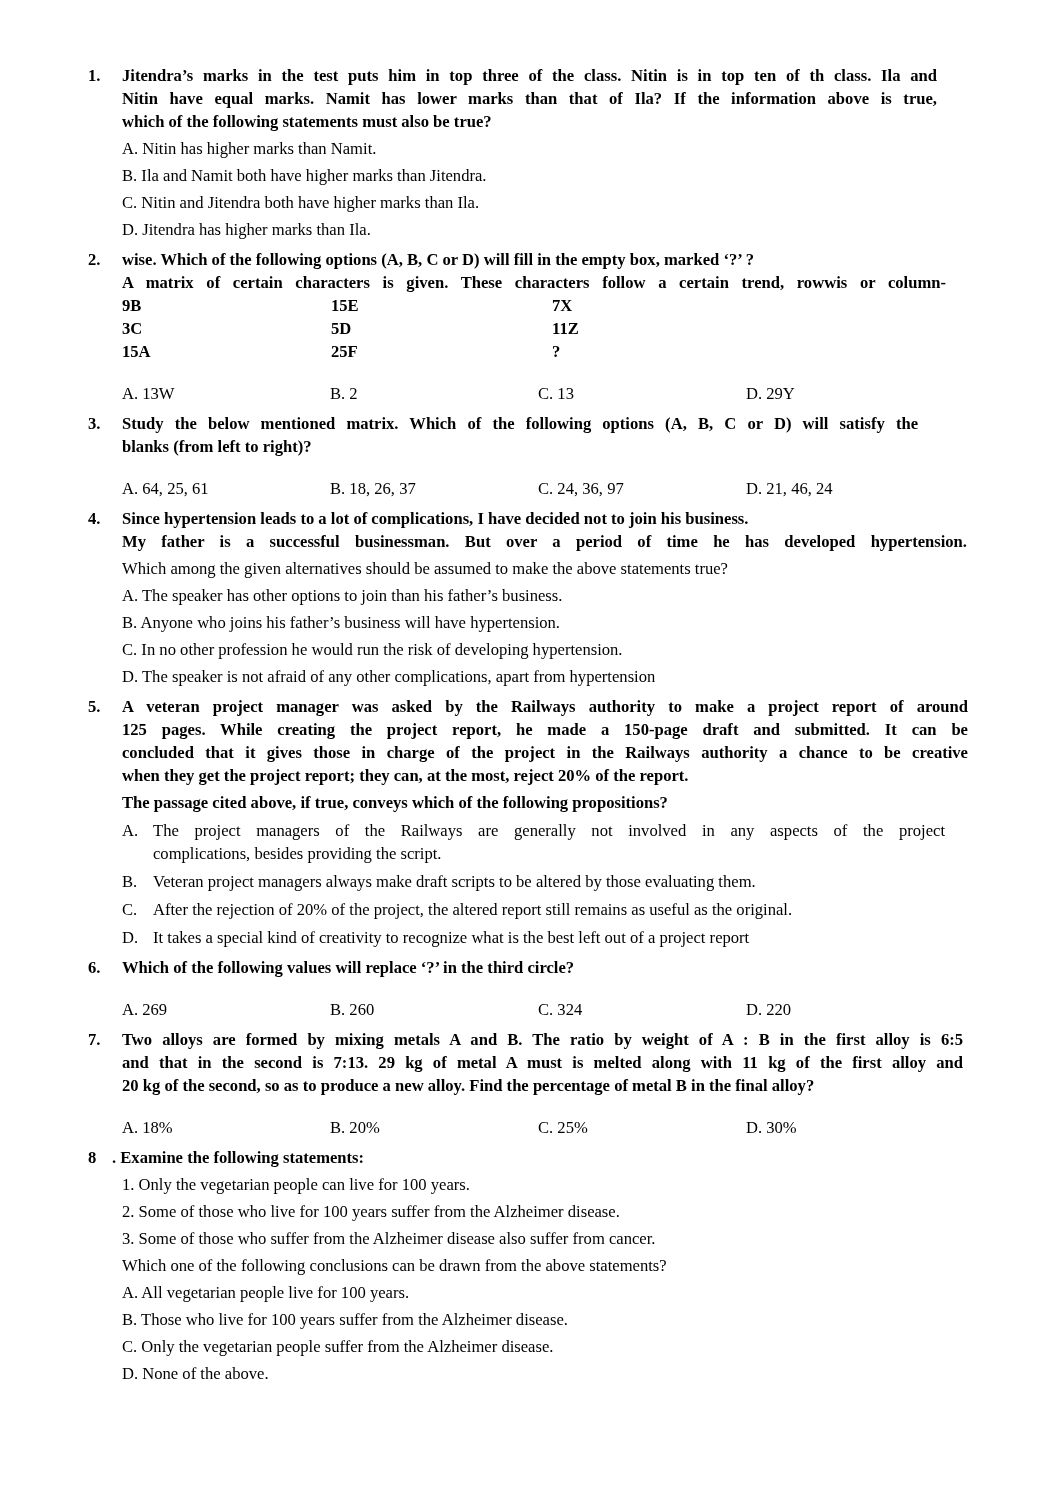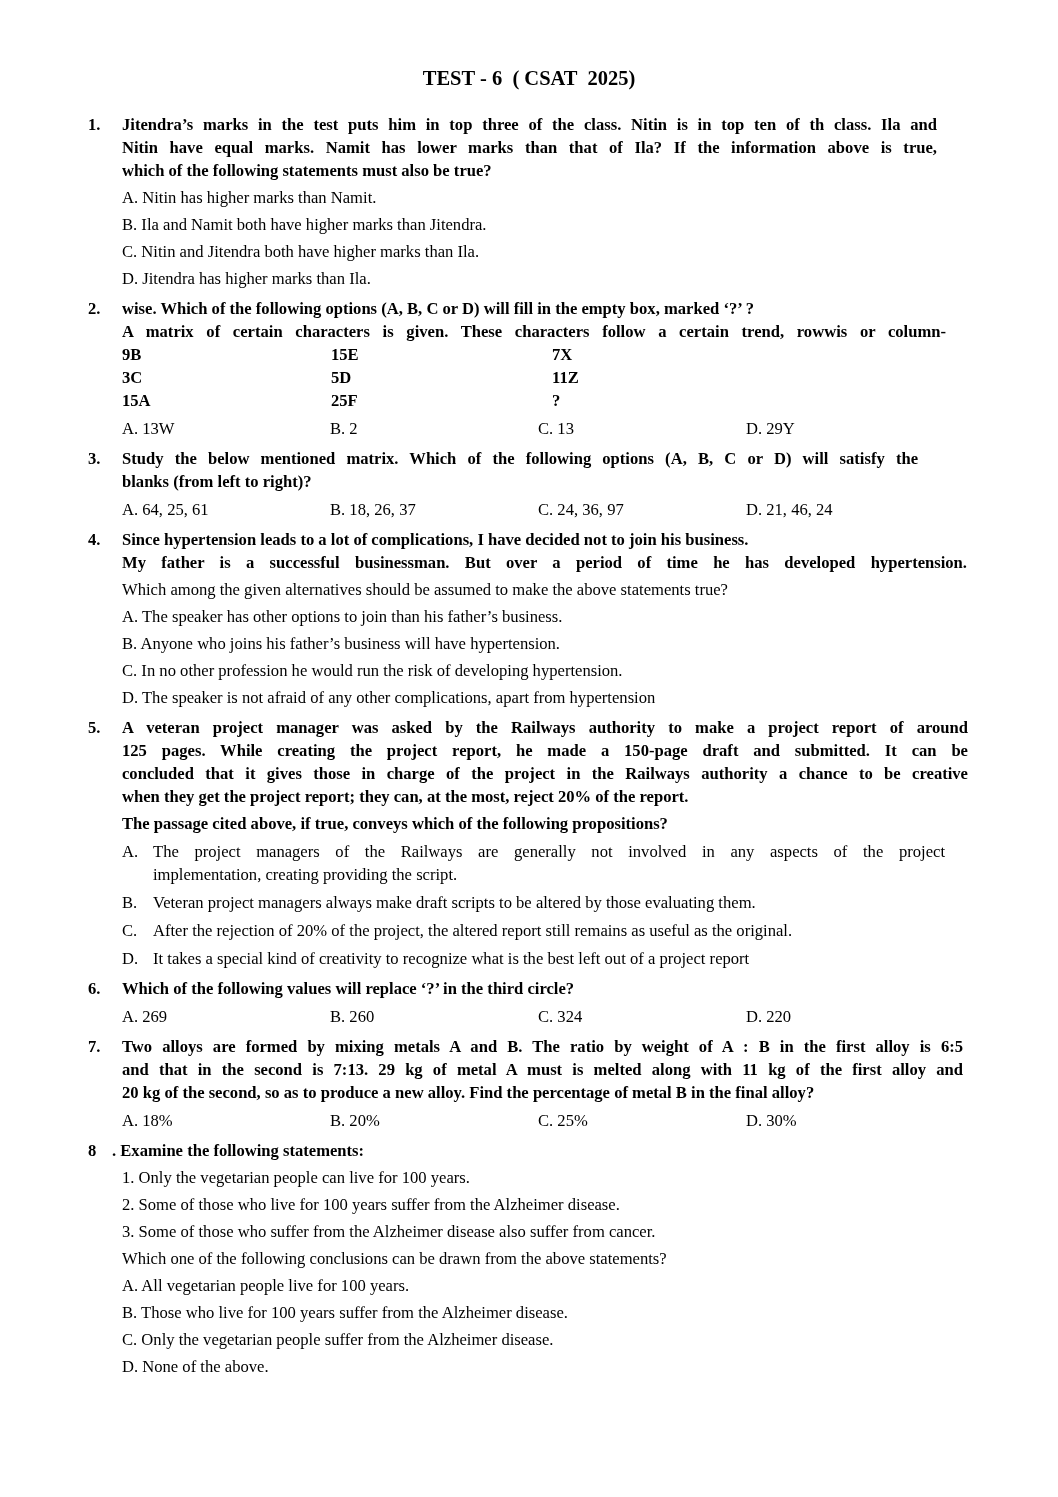--- a/index.html
+++ b/index.html
@@ -22,37 +22,36 @@
   .line { line-height:23px; }
   .b { font-weight:bold; }
   .stretch { text-align:justify; text-align-last:justify; }
   .w815 { width:815px; } .w824 { width:824px; } .w796 { width:796px; }
   .w845 { width:845px; } .w846 { width:846px; } .w841 { width:841px; }
   .w792 { width:792px; }
   .opt  { line-height:23px; margin-top:4px; }
   .sub  { line-height:23px; margin-top:4px; }
   .optrow {
     display:grid; grid-template-columns:208px 208px 208px auto;
-    line-height:23px; margin-top:5px;
+    line-height:23px; margin-top:19px;
   }
   .matrow {
     display:grid; grid-template-columns:209px 221px auto;
     line-height:23px; font-weight:bold;
   }
   .opt5 { display:flex; line-height:23px; margin-top:5px; }
   .opt5 .letter { width:31px; flex:none; }
   .opt5 .text { flex:1; min-width:0; }
   .indent10 { margin-left:10px; }
 </style>
 </head>
 <body>
 
 <div class="page">
 
-  <div class="title">TEST - 6  ( CSAT  2025)</div>
 
   <div class="q">
     <div class="qnum">1.</div>
     <div class="qbody">
       <div class="line b stretch w815">Jitendra’s marks in the test puts him in top three of the class. Nitin is in top ten of th class. Ila and</div>
       <div class="line b stretch w815">Nitin have equal marks. Namit has lower marks than that of Ila? If the information above is true,</div>
       <div class="line b">which of the following statements must also be true?</div>
       <div class="opt">A. Nitin has higher marks than Namit.</div>
       <div class="opt">B. Ila and Namit both have higher marks than Jitendra.</div>
       <div class="opt">C. Nitin and Jitendra both have higher marks than Ila.</div>
@@ -121,21 +120,21 @@
     <div class="qbody">
       <div class="line b stretch w846">A veteran project manager was asked by the Railways authority to make a project report of around</div>
       <div class="line b stretch w846">125 pages. While creating the project report, he made a 150-page draft and submitted. It can be</div>
       <div class="line b stretch w846">concluded that it gives those in charge of the project in the Railways authority a chance to be creative</div>
       <div class="line b">when they get the project report; they can, at the most, reject 20% of the report.</div>
       <div class="sub b">The passage cited above, if true, conveys which of the following propositions?</div>
       <div class="opt5">
         <span class="letter">A.</span>
         <span class="text">
           <span class="line stretch w792" style="display:block">The project managers of the Railways are generally not involved in any aspects of the project</span>
-          <span class="line" style="display:block">implementation, creating providing the script.</span>
+          <span class="line" style="display:block">complications, besides providing the script.</span>
         </span>
       </div>
       <div class="opt5">
         <span class="letter">B.</span>
         <span class="text">Veteran project managers always make draft scripts to be altered by those evaluating them.</span>
       </div>
       <div class="opt5">
         <span class="letter">C.</span>
         <span class="text">After the rejection of 20% of the project, the altered report still remains as useful as the original.</span>
       </div>

